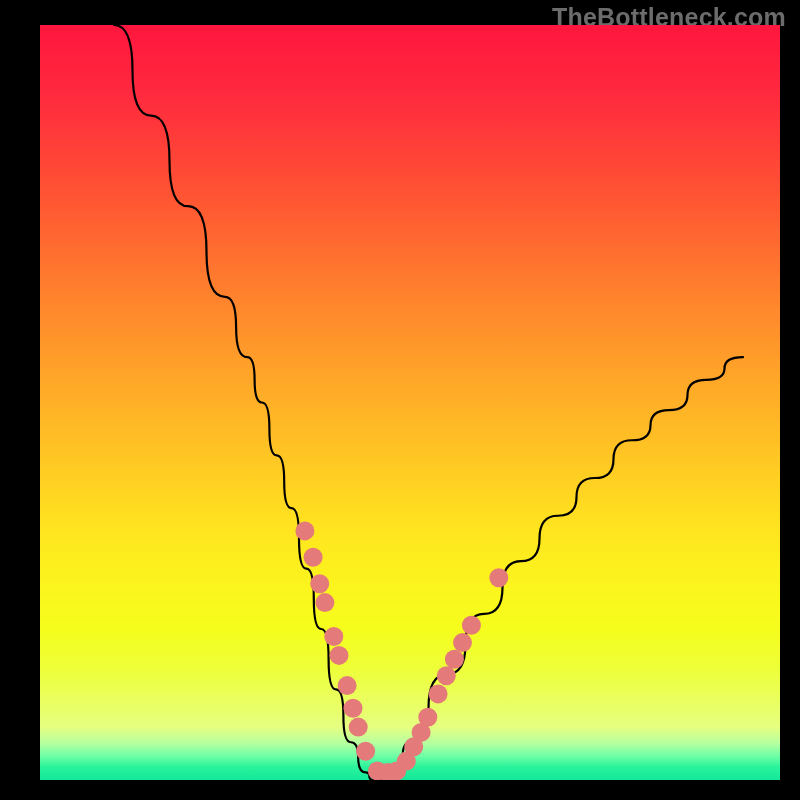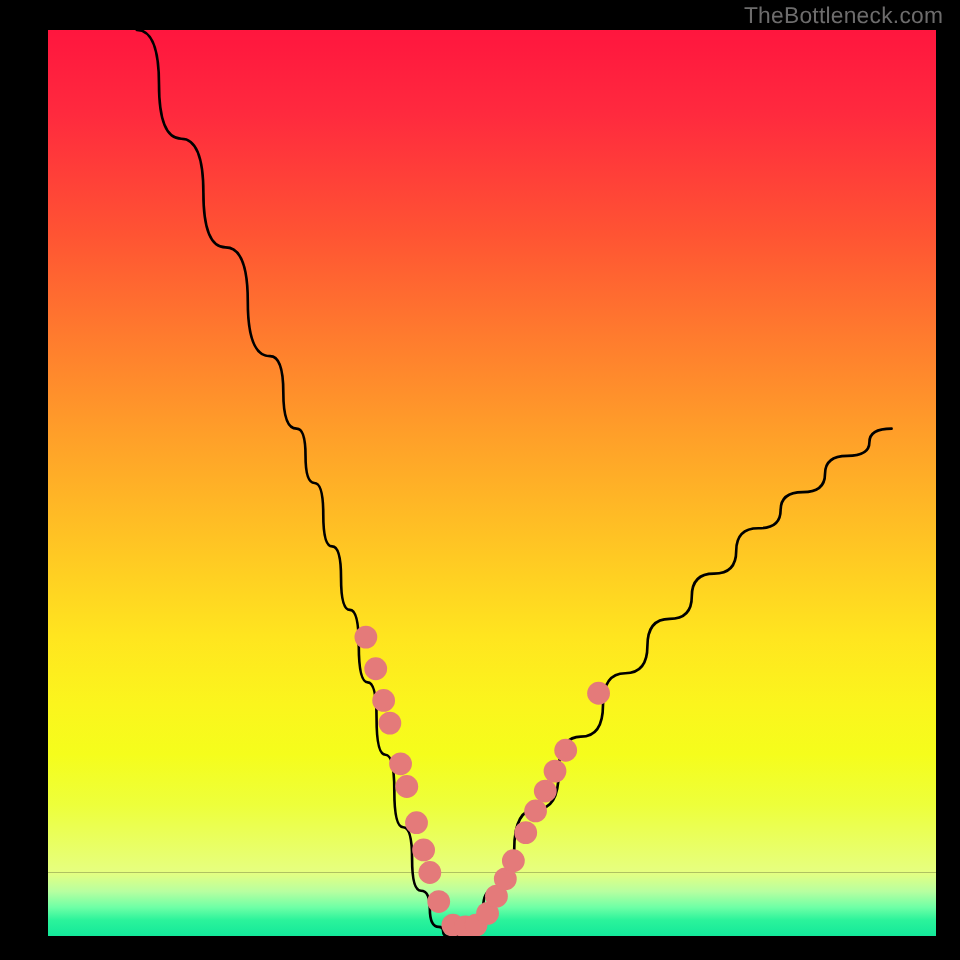--- a/index.html
+++ b/index.html
@@ -62,22 +62,22 @@
   svg.curve {
     position: absolute;
     inset: 0;
     width: 100%;
     height: 100%;
   }
   .watermark {
     position: absolute;
     top: 3px;
     right: 14px;
-    font-size: 19px;
-    font-weight: 400;
+    font-size: 25px;
+    font-weight: 700;
     color: #6d6c6c;
     letter-spacing: 0.2px;
   }
 </style>
 </head>
 <body>
 
 <div class="frame">
 
   <div class="watermark">TheBottleneck.com</div>

